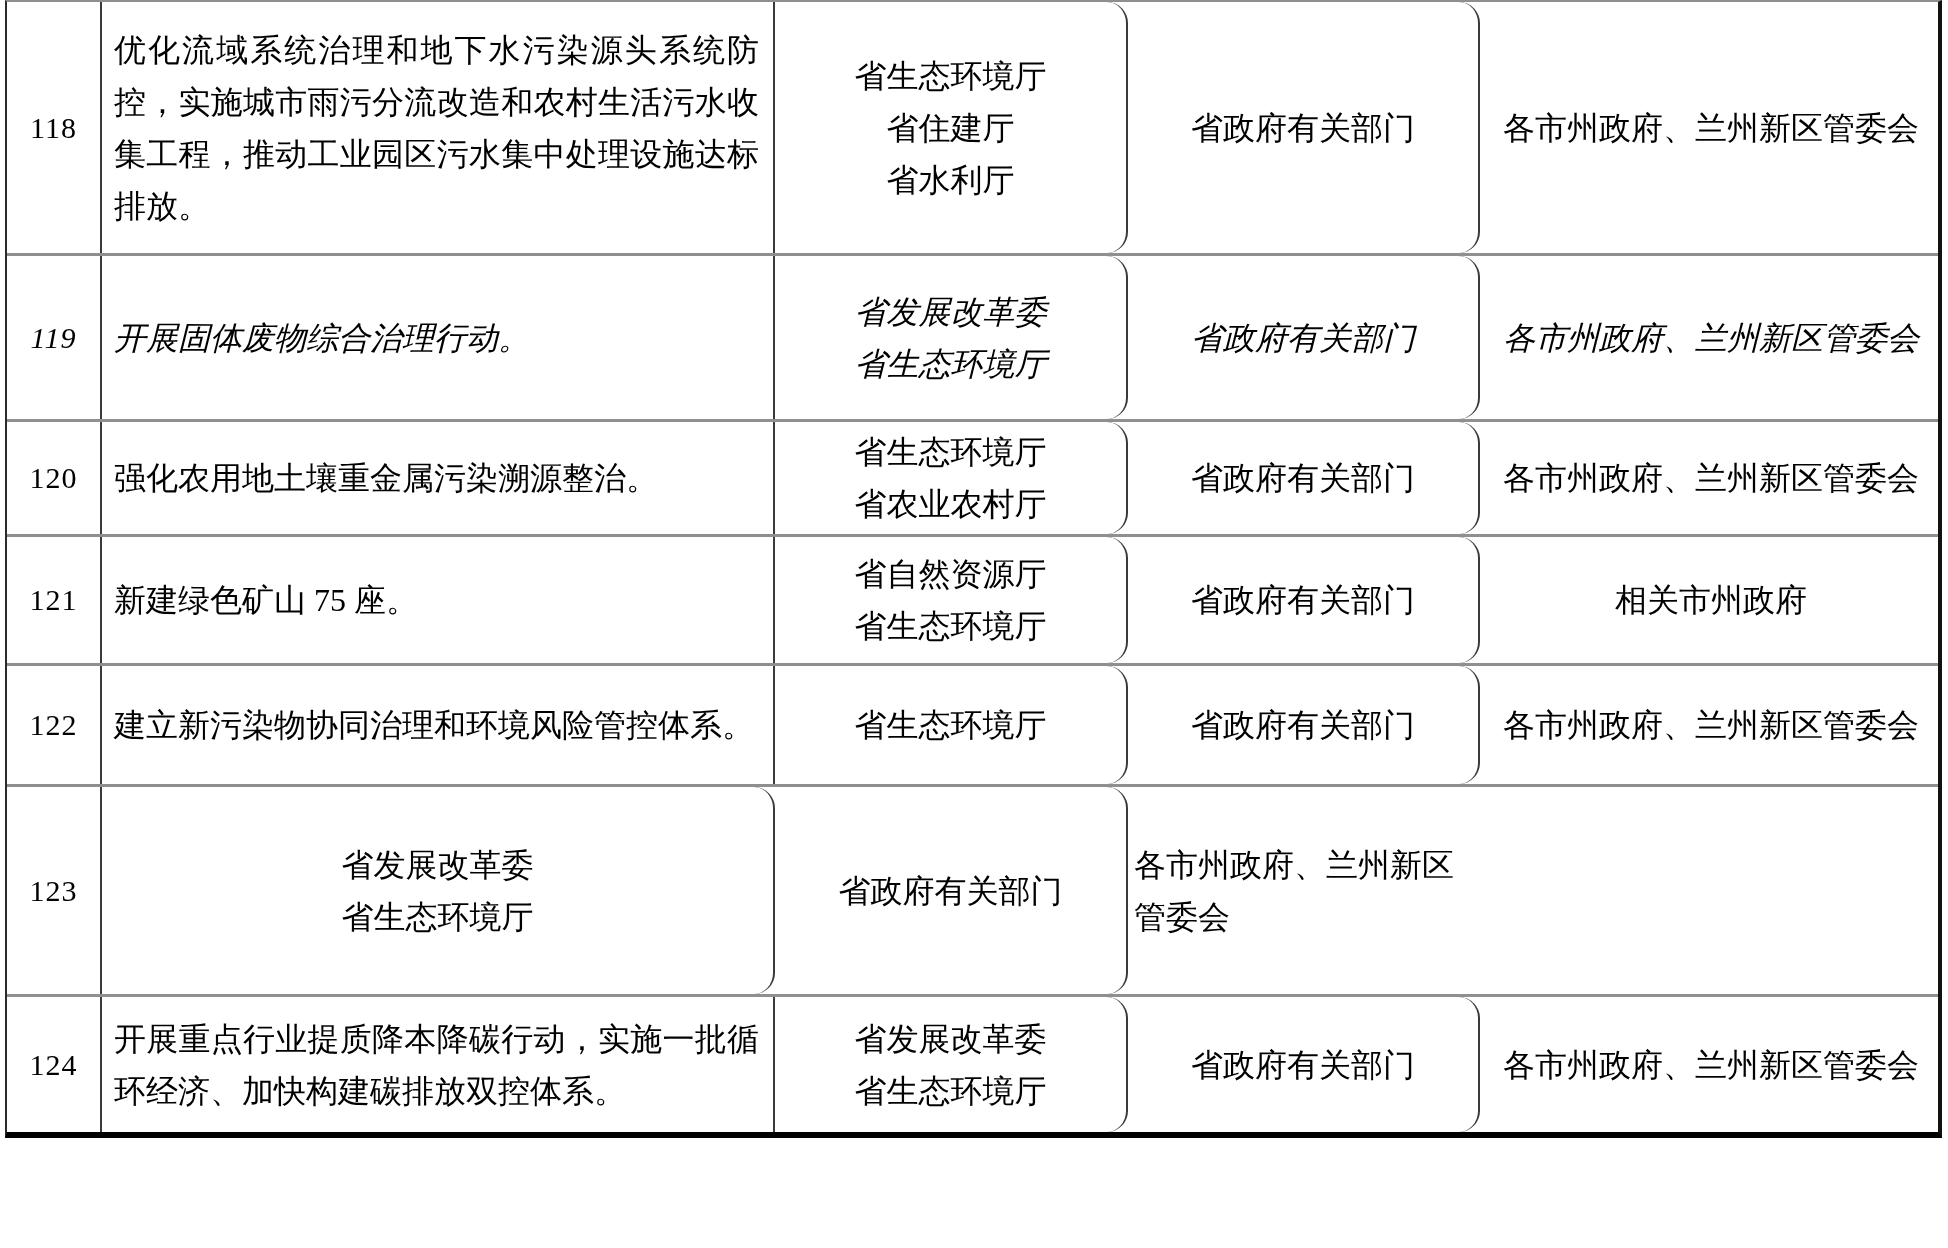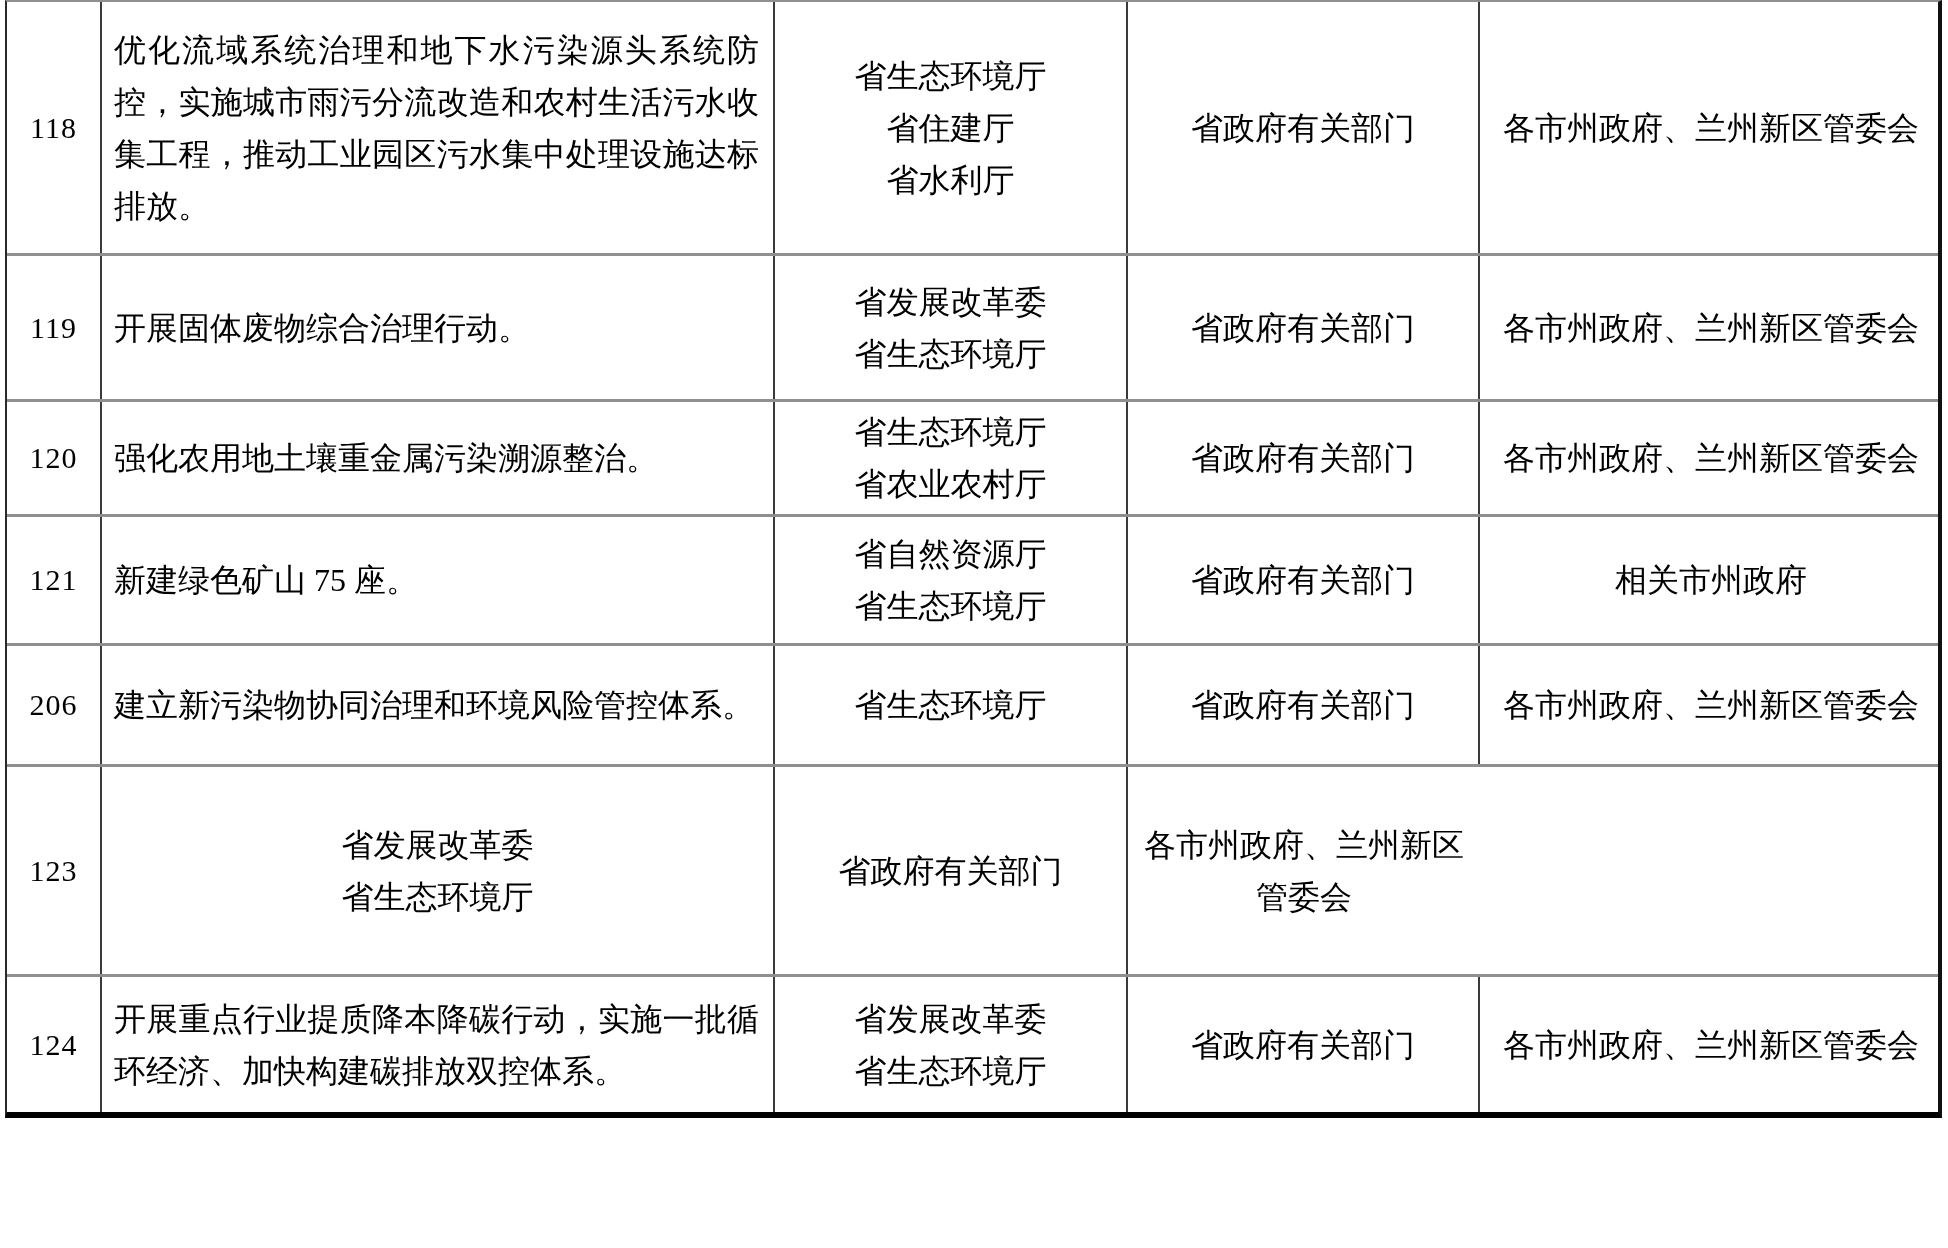--- a/index.html
+++ b/index.html
@@ -32,21 +32,21 @@
   }
   .row {
     display: grid;
     grid-template-columns: 95px 673px 353px 352px 462px;
     box-sizing: border-box;
     border-bottom: 3px solid #8f8f8f;
   }
   .row:last-child { border-bottom: none; }
   
   .row:nth-of-type(1) { height: 254px; }
-  .row:nth-of-type(2) { height: 146px; }
+  .row:nth-of-type(2) { height: 166px; font-style: italic; }
   .row:nth-of-type(3) { height: 115px; }
   .row:nth-of-type(4) { height: 129px; }
   .row:nth-of-type(5) { height: 121px; }
   .row:nth-of-type(6) { height: 210px; }
   .row:nth-of-type(7) { height: 135px; }
 
   .cell {
     box-sizing: border-box;
     border-right: 2px solid #3a3a3a;
     display: flex;
@@ -65,22 +65,23 @@
     text-align: center;
   }
   .c-task {
     padding: 6px 14px 6px 12px;
     text-align: justify;
     text-align-last: left;
   }
   .c-task .task-line { width: 100%; }
   .c-lead, .c-resp, .c-impl {
     align-items: center;
-    text-align: center;
+    text-align: left;
     padding: 8px 6px;
+    border-radius: 21px;
   }
   .dept-line { display: block; }
 </style>
 </head>
 <body>
 
 <div class="page">
   <div class="table" id="table">
   <div class="row">
     <div class="cell c-no">
@@ -154,21 +155,21 @@
     <div class="cell c-resp">
       <span>省政府有关部门</span>
     </div>
     <div class="cell c-impl">
       <span>相关市州政府</span>
     </div>
   </div>
 
   <div class="row">
     <div class="cell c-no">
-      <span class="row-no">206</span>
+      <span class="row-no">122</span>
     </div>
     <div class="cell c-task">
       <div class="task-line">建立新污染物协同治理和环境风险管控体系。</div>
     </div>
     <div class="cell c-lead">
           <span class="dept-line">省生态环境厅</span>
         </div>
     <div class="cell c-resp">
       <span>省政府有关部门</span>
     </div>

